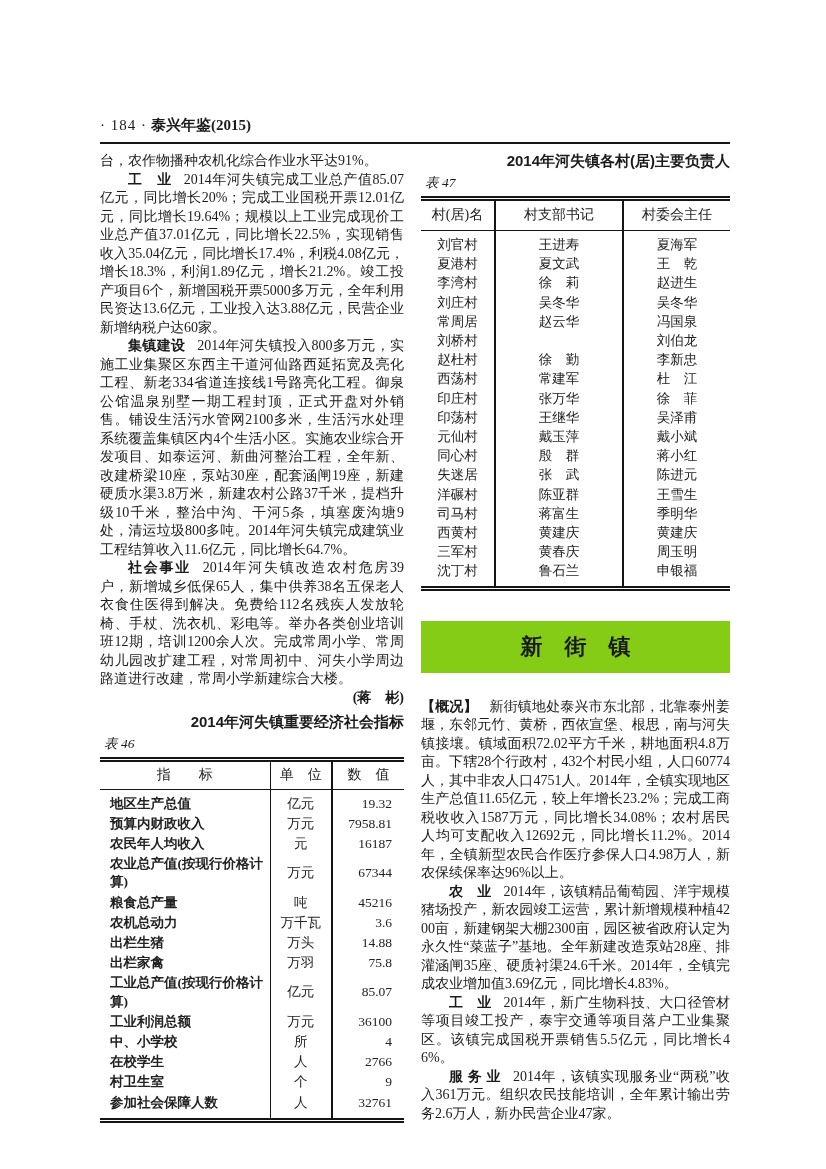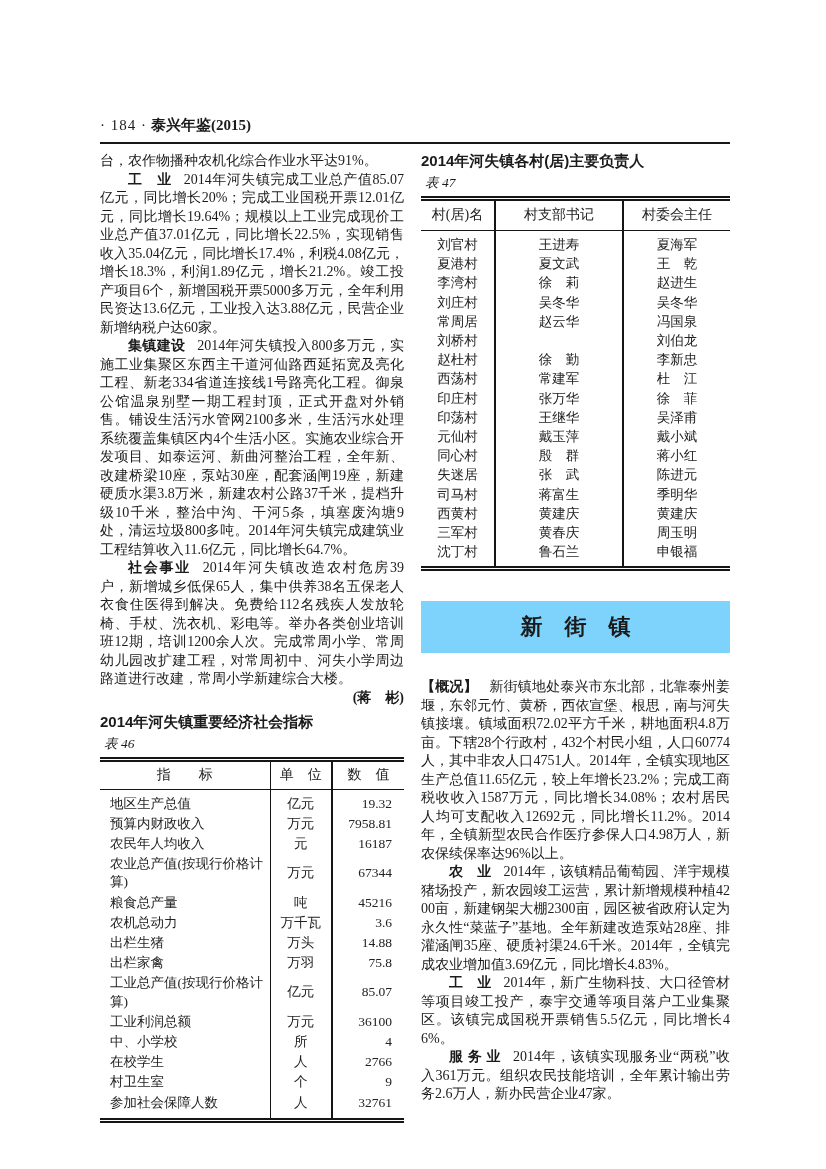--- a/index.html
+++ b/index.html
@@ -21,44 +21,44 @@
   .col-right{width:309px;}
   p.body{
     margin:0;font-size:14px;line-height:18.5px;
     text-align:justify;word-break:break-all;
   }
   .p-indent{text-indent:2em;}
   .lead{font-weight:bold;margin-right:0.85em;}
   .author{float:right;font-weight:bold;}
   .tbl-title{
     font-family:"Liberation Sans","DejaVu Sans",sans-serif;
-    font-weight:bold;font-size:15px;text-align:left;margin:0 0 3px 0;
+    font-weight:bold;font-size:15px;text-align:right;margin:0 0 3px 0;
   }
   .t46-sec{margin-top:24px;}
   .tbl-caption{font-size:13.5px;font-style:italic;margin:0 0 4px 4px;}
   table{width:100%;border-collapse:collapse;font-size:13.5px;color:#222;}
   .t46,.t47{border-top:5px double #151515;border-bottom:5px double #151515;}
   th{font-weight:normal;text-align:center;font-size:14px;}
   .t46 th{padding:4px 0 5px 0;border-bottom:1.5px solid #151515;}
   .t47 th{padding:5px 0 6px 0;border-bottom:1.5px solid #151515;}
   .t46 td{line-height:18.2px;}
   .t47 td{line-height:17.2px;text-align:center;}
   .t46 tbody tr:first-child td,.t47 tbody tr:first-child td{padding-top:5px;}
   .t46 tbody tr:last-child td,.t47 tbody tr:last-child td{padding-bottom:6px;}
   .t46 col.c1{width:170px;}.t46 col.c2{width:62px;}.t46 col.c3{width:72px;}
   .t46 th:nth-child(1),.t46 td:nth-child(1){border-right:1.5px solid #151515;}
   .t46 th:nth-child(2),.t46 td:nth-child(2){border-right:2.5px solid #151515;}
-  .t46 td:nth-child(1){text-align:left;padding-left:10px;}
+  .t46 td:nth-child(1){text-align:left;padding-left:10px;font-weight:bold;}
   .t46 td:nth-child(2){text-align:center;}
   .t46 td:nth-child(3){text-align:right;padding-right:12px;}
   .t47 col.c1{width:74px;}.t47 col.c2{width:128px;}.t47 col.c3{width:107px;}
   .t47 th:nth-child(1),.t47 td:nth-child(1){border-right:2.5px solid #151515;}
   .t47 th:nth-child(2),.t47 td:nth-child(2){border-right:2.5px solid #151515;}
   .banner{
-    margin:30px 0 25px 0;height:52px;background:#7dd3fc;
+    margin:30px 0 25px 0;height:52px;background:#84cc16;
     display:flex;align-items:center;justify-content:center;
     font-family:"Liberation Sans","DejaVu Sans",sans-serif;
     font-weight:bold;font-size:22px;color:#1a1a1a;
   }
   .rc-par{margin-bottom:0;}
 </style>
 </head>
 <body>
 
 <div class="page">
@@ -250,20 +250,25 @@
                   <td>同心村</td>
                   <td>殷　群</td>
                   <td>蒋小红</td>
                 </tr>
                 <tr>
                   <td>失迷居</td>
                   <td>张　武</td>
                   <td>陈进元</td>
                 </tr>
                 <tr>
+                  <td>洋碾村</td>
+                  <td>陈亚群</td>
+                  <td>王雪生</td>
+                </tr>
+                <tr>
                   <td>司马村</td>
                   <td>蒋富生</td>
                   <td>季明华</td>
                 </tr>
                 <tr>
                   <td>西黄村</td>
                   <td>黄建庆</td>
                   <td>黄建庆</td>
                 </tr>
                 <tr>

